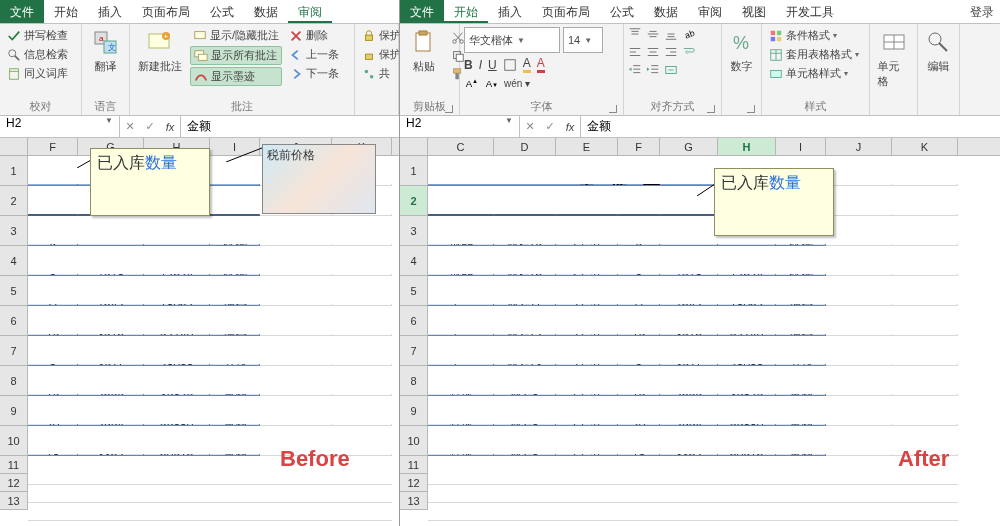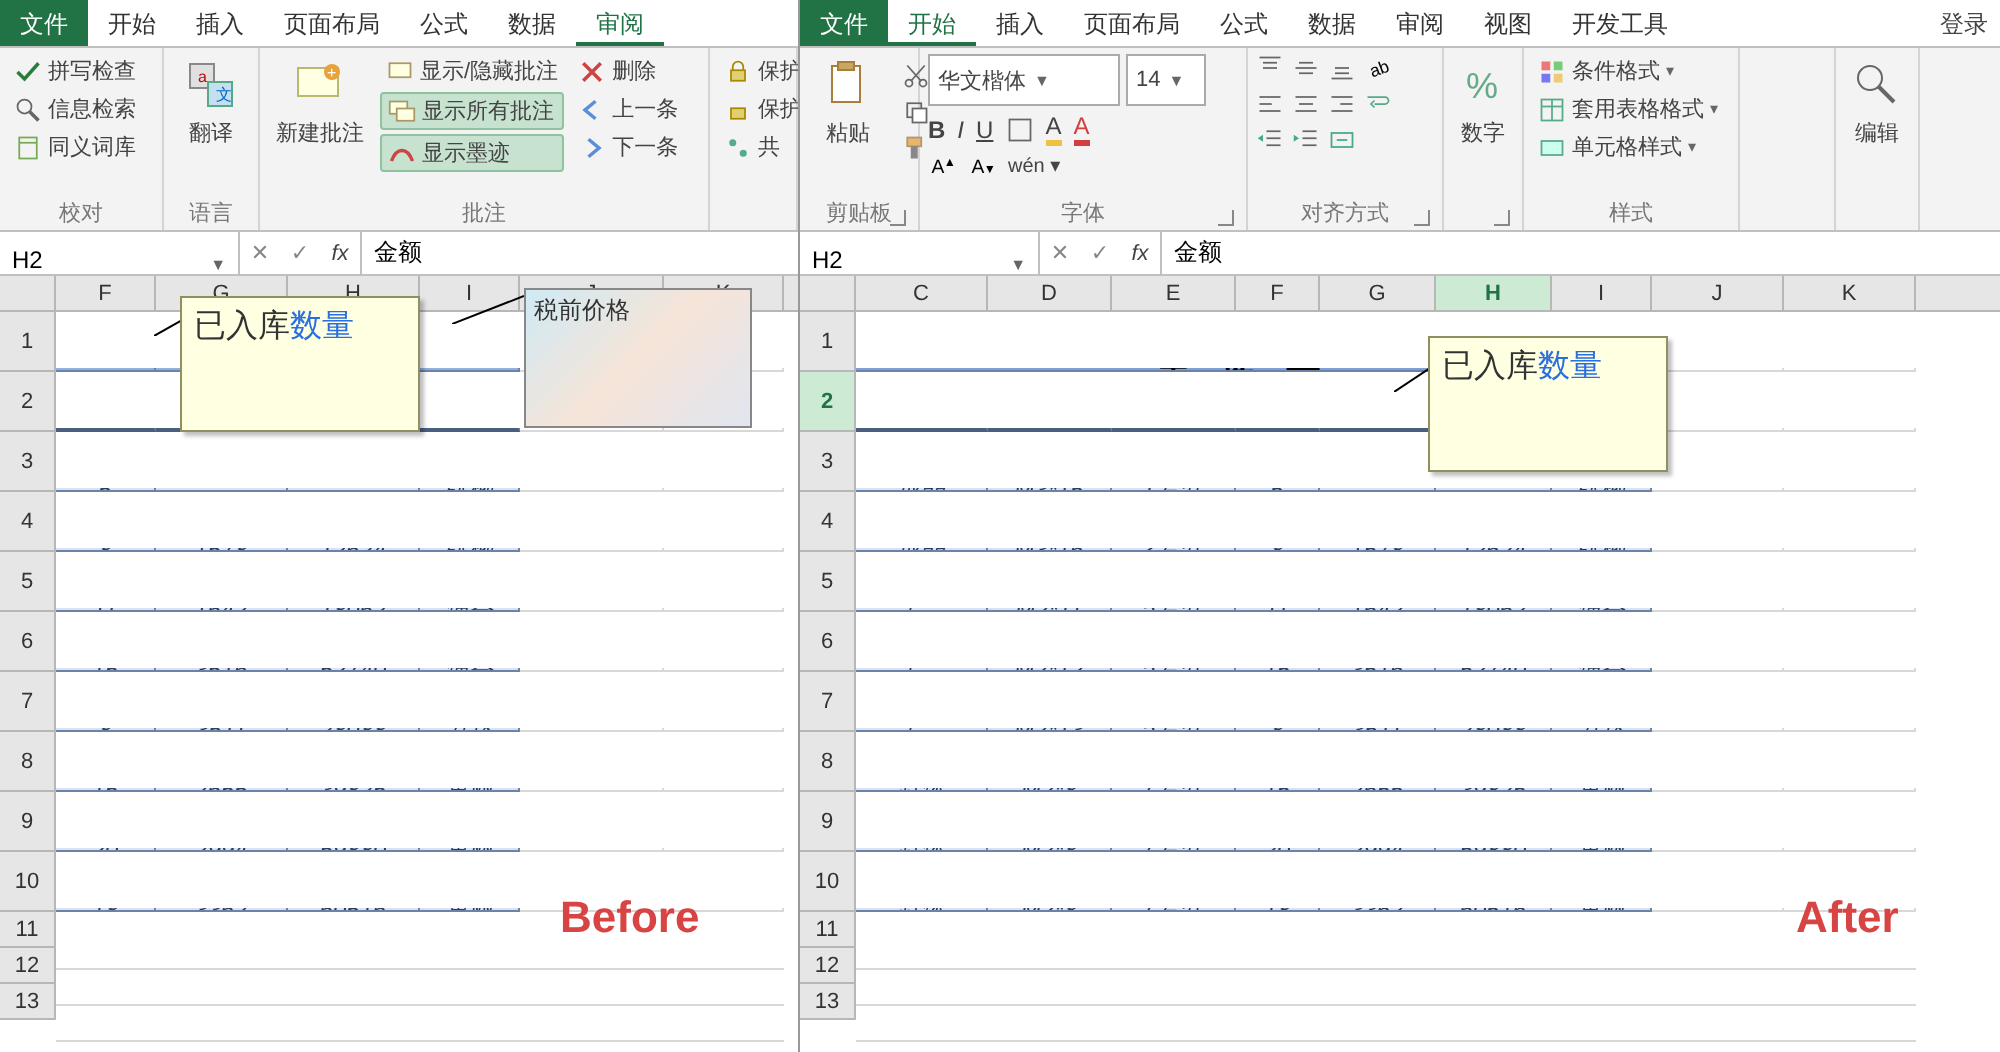--- a/index.html
+++ b/index.html
@@ -132,21 +132,21 @@
     height: 22px;
     border-bottom: 1px solid #c0c0c0;
     display: flex;
     align-items: stretch;
     background: #fff;
   }
   .namebox {
     width: 120px;
     border-right: 1px solid #c0c0c0;
     display: flex;
-    align-items: flex-end;
+    align-items: flex-start;
     padding: 0 6px;
     font-size: 12px;
   }
   .namebox .dd { margin-left: auto; font-size: 8px; color: #666; }
   .fxicons {
     display: flex;
     align-items: center;
     border-right: 1px solid #c0c0c0;
   }
   .fxicons .fxbtn {
@@ -874,20 +874,32 @@
               </span>
               <span>单元格样式</span>
               <span style="font-size:8px;color:#666">▾</span>
             </div>
       </div>
         </div>
       <div class="glabel">样式</div>
     </div>
 
     <div class="rgroup" style="width:48px">
+      <div class="gbody" style="justify-content:center">
+        <div class="bigbtn">
+          <span class="bigic">
+              <svg viewBox="0 0 28 28">
+                <rect x="4" y="6" width="20" height="14" stroke="#888" fill="#fff"></rect>
+                <line x1="4" y1="13" x2="24" y2="13" stroke="#888"></line>
+                <line x1="14" y1="6" x2="14" y2="20" stroke="#888"></line>
+              </svg>
+            </span>
+          <span>单元格</span>
+        </div>
+      </div>
       <div class="glabel"></div>
     </div>
 
     <div class="rgroup" style="width:42px">
       <div class="gbody" style="justify-content:center">
         <div class="bigbtn">
           <span class="bigic">
               <svg viewBox="0 0 28 28">
                 <circle cx="10" cy="10" r="6" stroke="#666" fill="none"></circle>
                 <line x1="14" y1="14" x2="22" y2="22" stroke="#666" stroke-width="2"></line>

